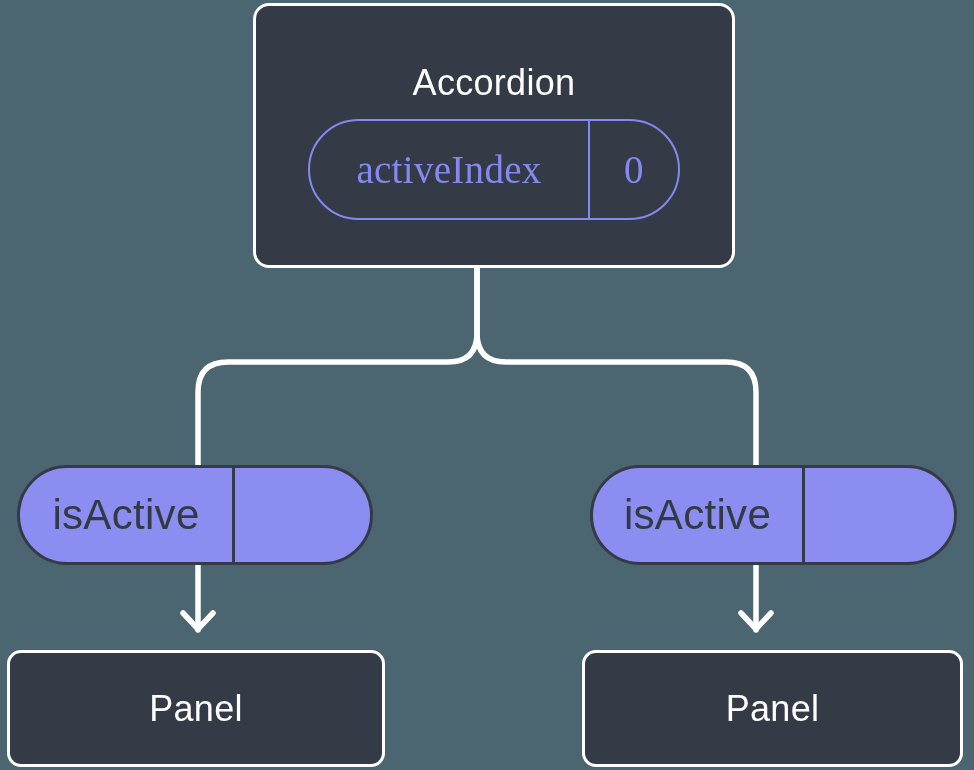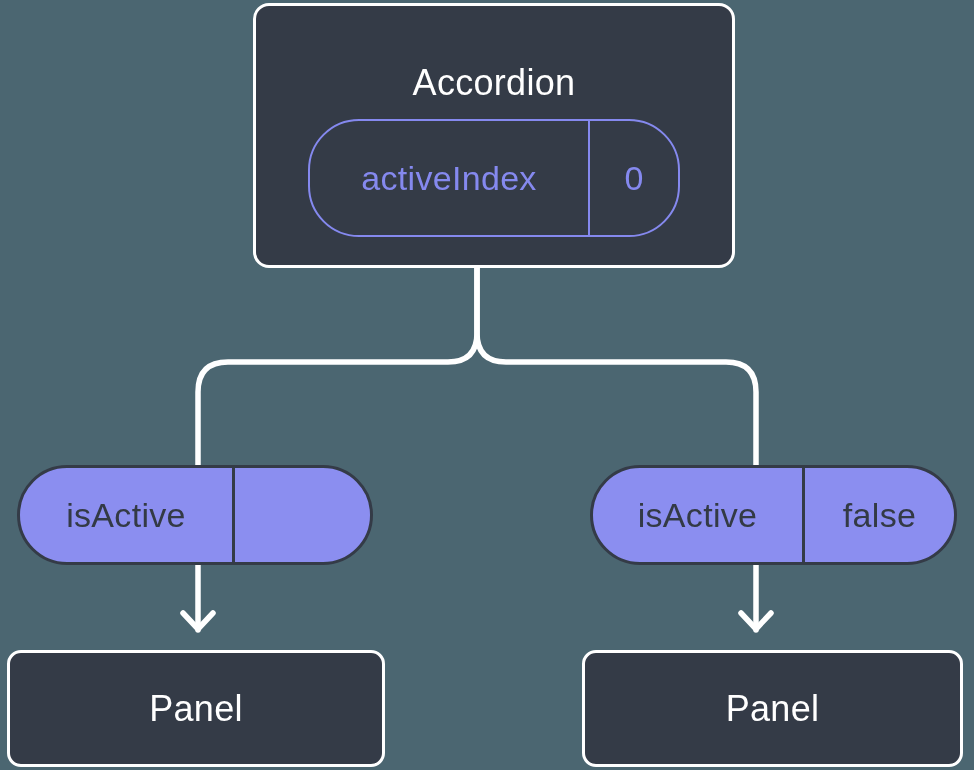--- a/index.html
+++ b/index.html
@@ -56,46 +56,47 @@
   }
   .prop-pill {
     box-sizing: border-box;
     display: flex;
     align-items: stretch;
     overflow: hidden;
   }
   #active-index-pill {
     position: absolute;
     left: 52px; top: 113px;
-    width: 372px; height: 118px;
+    width: 372px; height: 101px;
     border: 2px solid var(--accent-purple);
     border-radius: 51px;
     color: var(--accent-purple);
-    font-size: 34px;
+    font-size: 39px;
+    font-family: Liberation Serif, serif;
   }
   #active-index-pill .pill-key {
     width: 278px;
     border-right: 2px solid var(--accent-purple);
   }
   .pill-key, .pill-value {
     display: flex;
     align-items: center;
     justify-content: center;
     letter-spacing: 0.3px;
   }
   .pill-value { flex: 1; }
   .child-pill {
     position: absolute;
     top: 465px;
     height: 100px;
     background: var(--pill-fill);
     border: 3px solid var(--pill-border);
     border-radius: 50px;
     color: var(--pill-text);
-    font-size: 34px;
+    font-size: 42px;
   }
   #is-active-pill-left { left: 17px; width: 356px; }
   #is-active-pill-left .pill-key {
     width: 212px;
     border-right: 3px solid var(--pill-border);
   }
   #is-active-pill-right { left: 590px; width: 367px; }
   #is-active-pill-right .pill-key {
     width: 209px;
     border-right: 3px solid var(--pill-border);
@@ -135,21 +136,20 @@
       <div class="pill-value">0</div>
     </div>
   </div>
 
   <div class="prop-pill child-pill" id="is-active-pill-left">
     <div class="pill-key">isActive</div>
   </div>
 
   <div class="prop-pill child-pill" id="is-active-pill-right">
     <div class="pill-key">isActive</div>
-    <div class="pill-value">false</div>
   </div>
 
   <div class="node panel-node" id="panel-left">
     <span>Panel</span>
   </div>
 
   <div class="node panel-node" id="panel-right">
     <span>Panel</span>
   </div>
 

